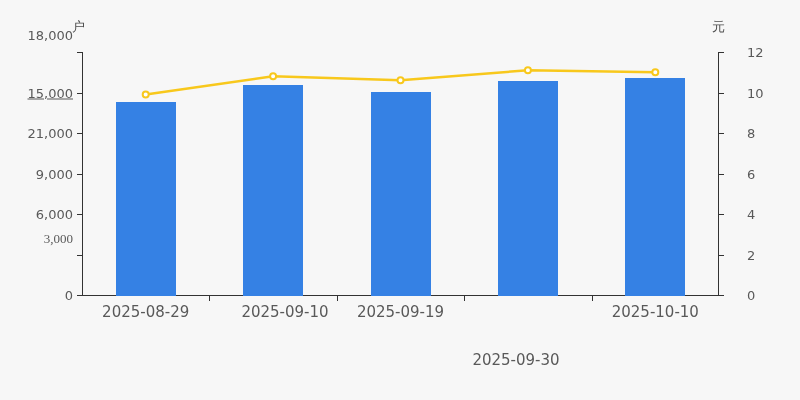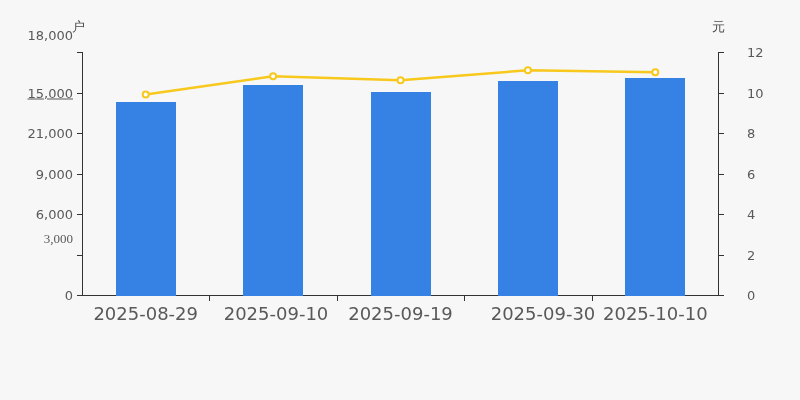--- a/index.html
+++ b/index.html
@@ -64,21 +64,21 @@
     transform: translateY(-50%);
   }
   .tick-label-right {
     left: 727px;
     transform: translateY(-50%);
     margin-left: 20px;
   }
   .tick-label-x {
     top: 303px;
     transform: translateX(-50%);
-    font-size: 18px;
+    font-size: 15px;
     color: #595959;
   }
 
   
   #plot-area {
     position: absolute;
     left: 82px;
     top: 40px;
     width: 637px;
     height: 256px;
@@ -141,23 +141,23 @@
       <div class="tick-label tick-label-right" style="top: 92.5px;">10</div>
       <div class="tick tick-right" style="top: 52px;"></div>
       <div class="tick-label tick-label-right" style="top: 52px;">12</div>
     </div>
   <div id="x-ticks">
       <div class="tick-x" style="position: absolute; left: 209.4px;"></div>
       <div class="tick-x" style="position: absolute; left: 336.8px;"></div>
       <div class="tick-x" style="position: absolute; left: 464.2px;"></div>
       <div class="tick-x" style="position: absolute; left: 591.6px;"></div>
       <div class="tick-label tick-label-x" style="left: 145.7px;">2025-08-29</div>
-      <div class="tick-label tick-label-x" style="left: 276px;">2025-09-10</div>
+      <div class="tick-label tick-label-x" style="left: 285px;">2025-09-10</div>
       <div class="tick-label tick-label-x" style="left: 400.5px;">2025-09-19</div>
-      <div class="tick-label tick-label-x" style="left: 543px;">2025-09-30</div>
+      <div class="tick-label tick-label-x" style="left: 516px; margin-top: 48px;">2025-09-30</div>
       <div class="tick-label tick-label-x" style="left: 655.3px;">2025-10-10</div>
     </div>
 
   <div id="plot-area">
     <div id="bars-layer">
         <div class="bar" title="2025-08-29: 14370户" style="left: 33.7px; width: 60px; height: 193.995px; background: rgb(53, 129, 228);"></div>
         <div class="bar" title="2025-09-10: 15630户" style="left: 161.1px; width: 60px; height: 211.005px; background: rgb(53, 129, 228);"></div>
         <div class="bar" title="2025-09-19: 15110户" style="left: 288.5px; width: 60px; height: 203.985px; background: rgb(53, 129, 228);"></div>
         <div class="bar" title="2025-09-30: 15930户" style="left: 415.9px; width: 60px; height: 215.055px; background: rgb(53, 129, 228);"></div>
         <div class="bar" title="2025-10-10: 16150户" style="left: 543.3px; width: 60px; height: 218.025px; background: rgb(53, 129, 228);"></div>

